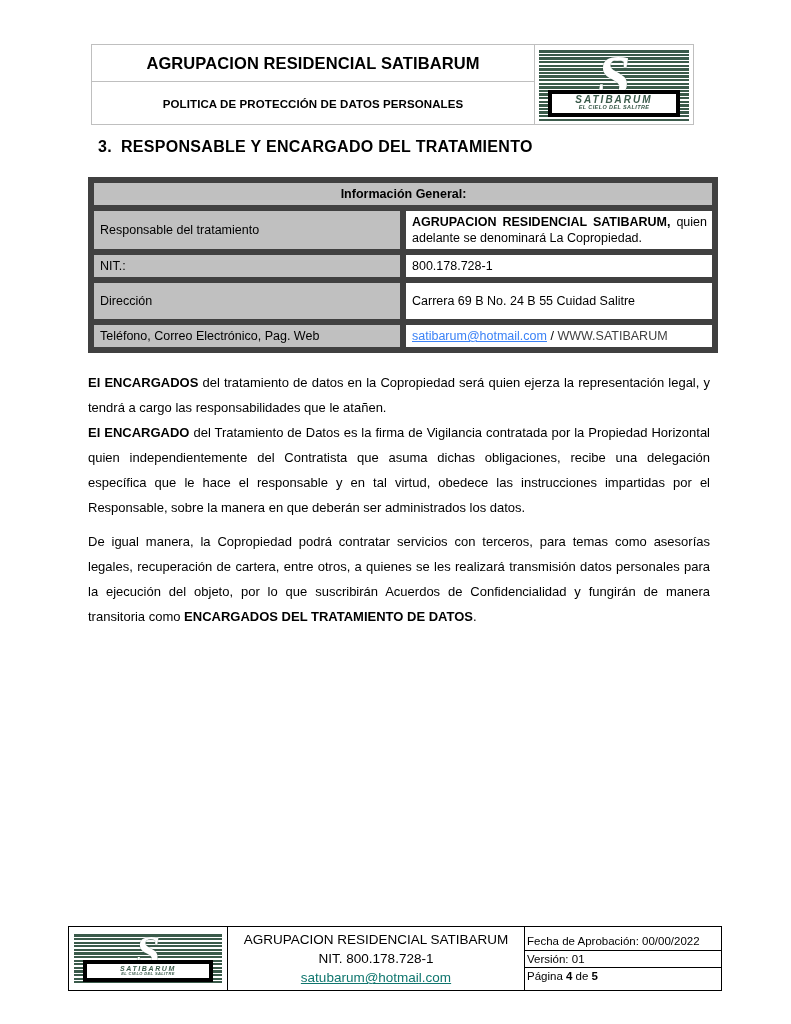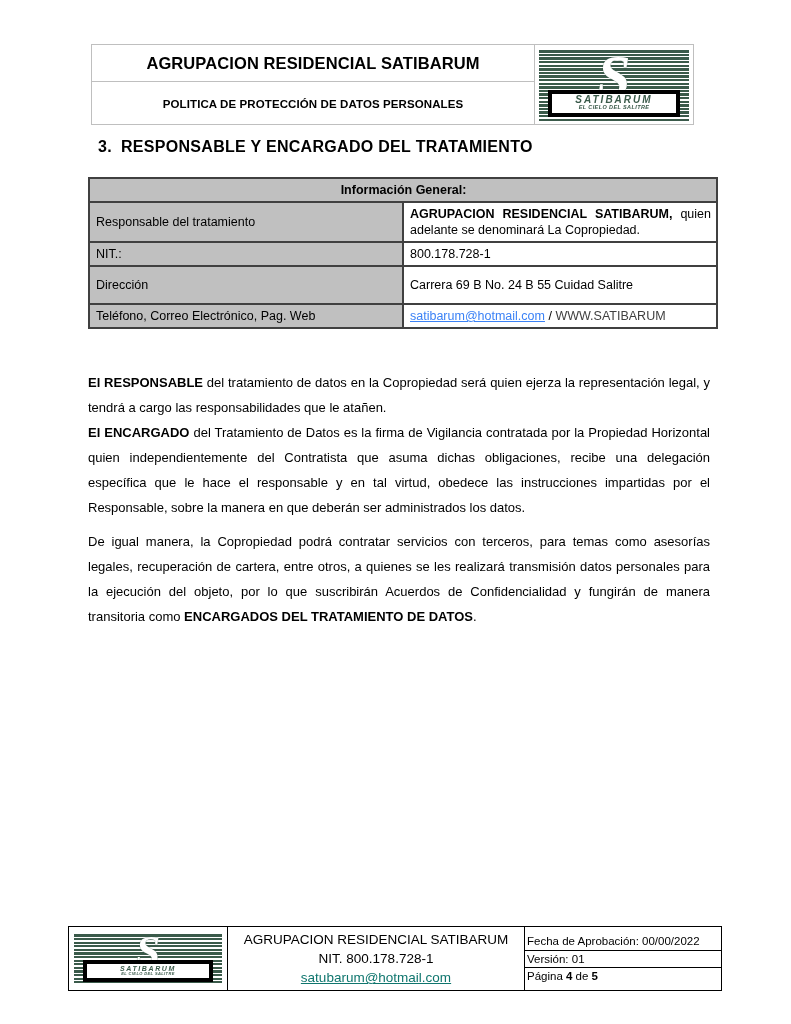--- a/index.html
+++ b/index.html
@@ -147,21 +147,21 @@
     left: 88px;
     top: 177px;
     width: 630px;
   }
   table.info-table {
     width: 100%;
     border-collapse: collapse;
     table-layout: fixed;
   }
   table.info-table td {
-    border: 2px solid #404040;
+    border: 6px solid #404040;
     font-size: 12.5px;
     line-height: 1.28;
     vertical-align: middle;
     padding: 3px 5px 3px 6px;
   }
   td.info-head {
     background: #c0c0c0;
     text-align: center;
     font-weight: bold;
     font-size: 13px;
@@ -326,21 +326,21 @@
           <td class="label-cell">Teléfono, Correo Electrónico, Pag. Web</td>
           <td class="value-cell nojust">
             <a class="maillink" href="#">satibarum@hotmail.com</a><span> / </span><span class="webtxt">WWW.SATIBARUM</span>
           </td>
         </tr>
       </tbody>
     </table>
   </div>
 
   <div class="body-block b1">
-    <p><b>El RESPONSABLE</b><span> del tratamiento de datos en la Copropiedad será quien ejerza la representación legal, y tendrá a cargo las responsabilidades que le atañen.</span></p>
+    <p><b>El ENCARGADOS</b><span> del tratamiento de datos en la Copropiedad será quien ejerza la representación legal, y tendrá a cargo las responsabilidades que le atañen.</span></p>
     <p><b>El ENCARGADO</b><span> del Tratamiento de Datos es la firma de Vigilancia contratada por la Propiedad Horizontal quien independientemente del Contratista que asuma dichas obligaciones, recibe una delegación específica que le hace el responsable y en tal virtud, obedece las instrucciones impartidas por el Responsable, sobre la manera en que deberán ser administrados los datos.</span></p>
   </div>
 
   <div class="body-block b2">
     <p><span>De igual manera, la Copropiedad podrá contratar servicios con terceros, para temas como asesorías legales, recuperación de cartera, entre otros, a quienes se les realizará transmisión datos personales para la ejecución del objeto, por lo que suscribirán Acuerdos de Confidencialidad y fungirán de manera transitoria como </span><b>ENCARGADOS DEL TRATAMIENTO DE DATOS</b><span>.</span></p>
   </div>
 
   <div class="footer-wrap">
     <table class="footer-table">
       <tbody>

